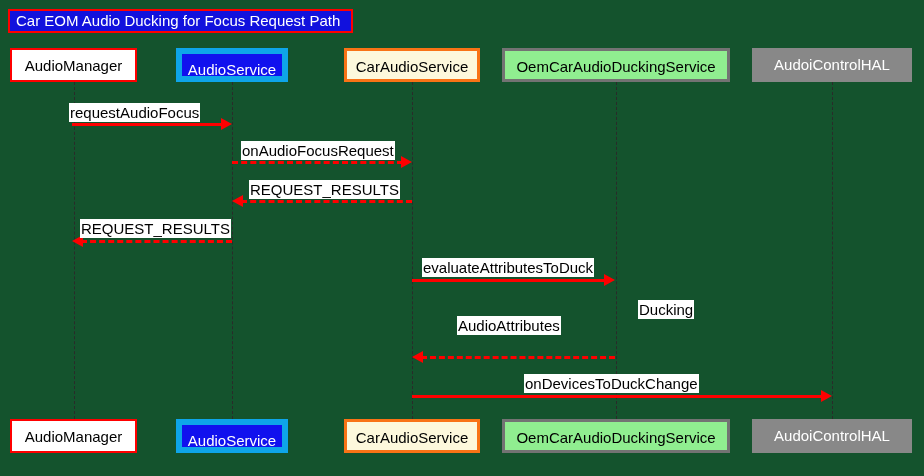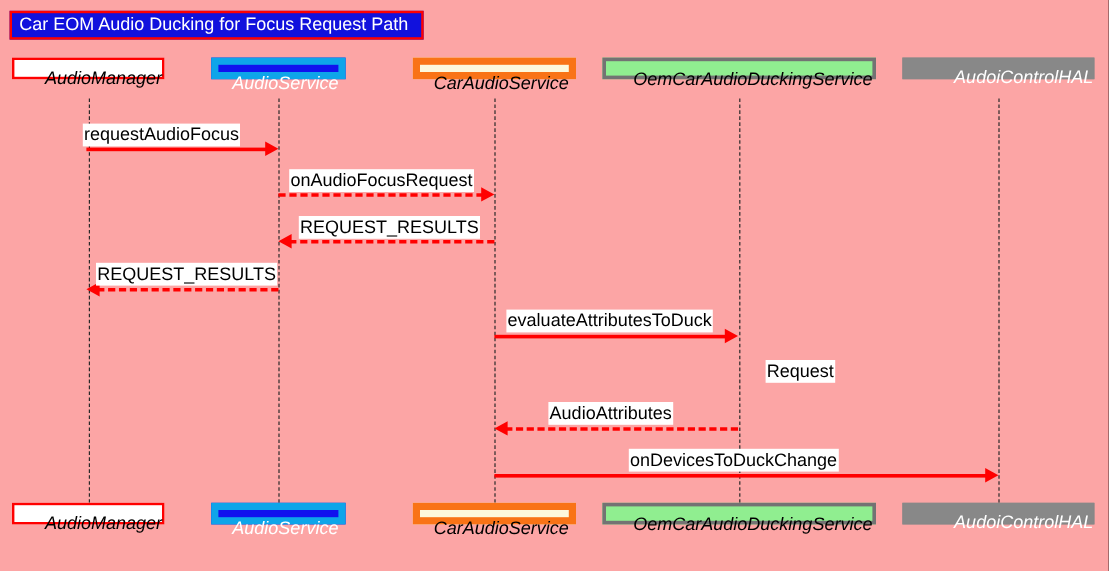--- a/index.html
+++ b/index.html
@@ -4,21 +4,21 @@
 <style>
   html, body {
     margin: 0;
     padding: 0;
     background: #000000;
   }
   #diagram {
     position: relative;
     width: 924px;
     height: 476px;
-    background: #fca5a5;
+    background: #14532d;
     font-family: "Liberation Sans", sans-serif;
     overflow: hidden;
   }
 
   
   .title-box {
     position: absolute;
     left: 8px;
     top: 9px;
     width: 345px;
@@ -30,40 +30,39 @@
     font-size: 15px;
     line-height: 20px;
     padding: 0 6px;
     white-space: nowrap;
   }
 
   
   .actor-box {
     position: absolute;
     box-sizing: border-box;
-    height: 18px;
+    height: 34px;
     line-height: 32px;
-    text-align: right;
+    text-align: center;
     font-size: 15px;
     white-space: nowrap;
-    font-style: italic;
   }
   .actor-white {
     background: #ffffff;
     border: 2px solid #ff0000;
     color: #000000;
   }
   .actor-blue {
     background: #1111ee;
     border: 6px solid #0ea5e9;
     color: #ffffff;
   }
   .actor-cream {
     background: #fdf8dc;
-    border: 6px solid #f97316;
+    border: 3px solid #f97316;
     color: #000000;
   }
   .actor-green {
     background: #90ee90;
     border: 3px solid #737373;
     color: #000000;
   }
   .actor-gray {
     background: #888888;
     border: 1px solid #888888;
@@ -143,27 +142,27 @@
       <div class="arrow-head left" style="top: 195px; left: 232px;"></div>
       <div class="msg-label" style="left: 249px; top: 180px;">REQUEST_RESULTS</div>
       <div class="msg-line dashed" style="left: 81px; width: 151px; top: 240px;"></div>
       <div class="arrow-head left" style="top: 235px; left: 72px;"></div>
       <div class="msg-label" style="left: 80px; top: 219px;">REQUEST_RESULTS</div>
       <div class="msg-line" style="left: 412px; width: 194px; top: 279px;"></div>
       <div class="arrow-head right" style="top: 274px; left: 604px;"></div>
       <div class="msg-label" style="left: 422px; top: 258px;">evaluateAttributesToDuck</div>
       <div class="msg-line dashed" style="left: 421px; width: 194px; top: 356px;"></div>
       <div class="arrow-head left" style="top: 351px; left: 412px;"></div>
-      <div class="msg-label" style="left: 457px; top: 335px;">AudioAttributes</div>
+      <div class="msg-label" style="left: 457px; top: 316px;">AudioAttributes</div>
       <div class="msg-line" style="left: 412px; width: 411px; top: 395px;"></div>
       <div class="arrow-head right" style="top: 390px; left: 821px;"></div>
       <div class="msg-label" style="left: 524px; top: 374px; text-align: right;">onDevicesToDuckChange</div>
     </div>
   <div id="notes-layer">
-      <div class="msg-label" style="left: 638px; top: 300px;">Request</div>
+      <div class="msg-label" style="left: 638px; top: 300px;">Ducking</div>
     </div>
   <div id="actors-bottom-layer">
       <div class="actor-box actor-white" style="left: 10px; top: 419px; width: 127px;">AudioManager</div>
       <div class="actor-box actor-blue" style="left: 176px; top: 419px; width: 112px;">AudioService</div>
       <div class="actor-box actor-cream" style="left: 344px; top: 419px; width: 136px;">CarAudioService</div>
       <div class="actor-box actor-green" style="left: 502px; top: 419px; width: 228px;">OemCarAudioDuckingService</div>
       <div class="actor-box actor-gray" style="left: 752px; top: 419px; width: 160px;">AudoiControlHAL</div>
     </div>
 
 </div>

